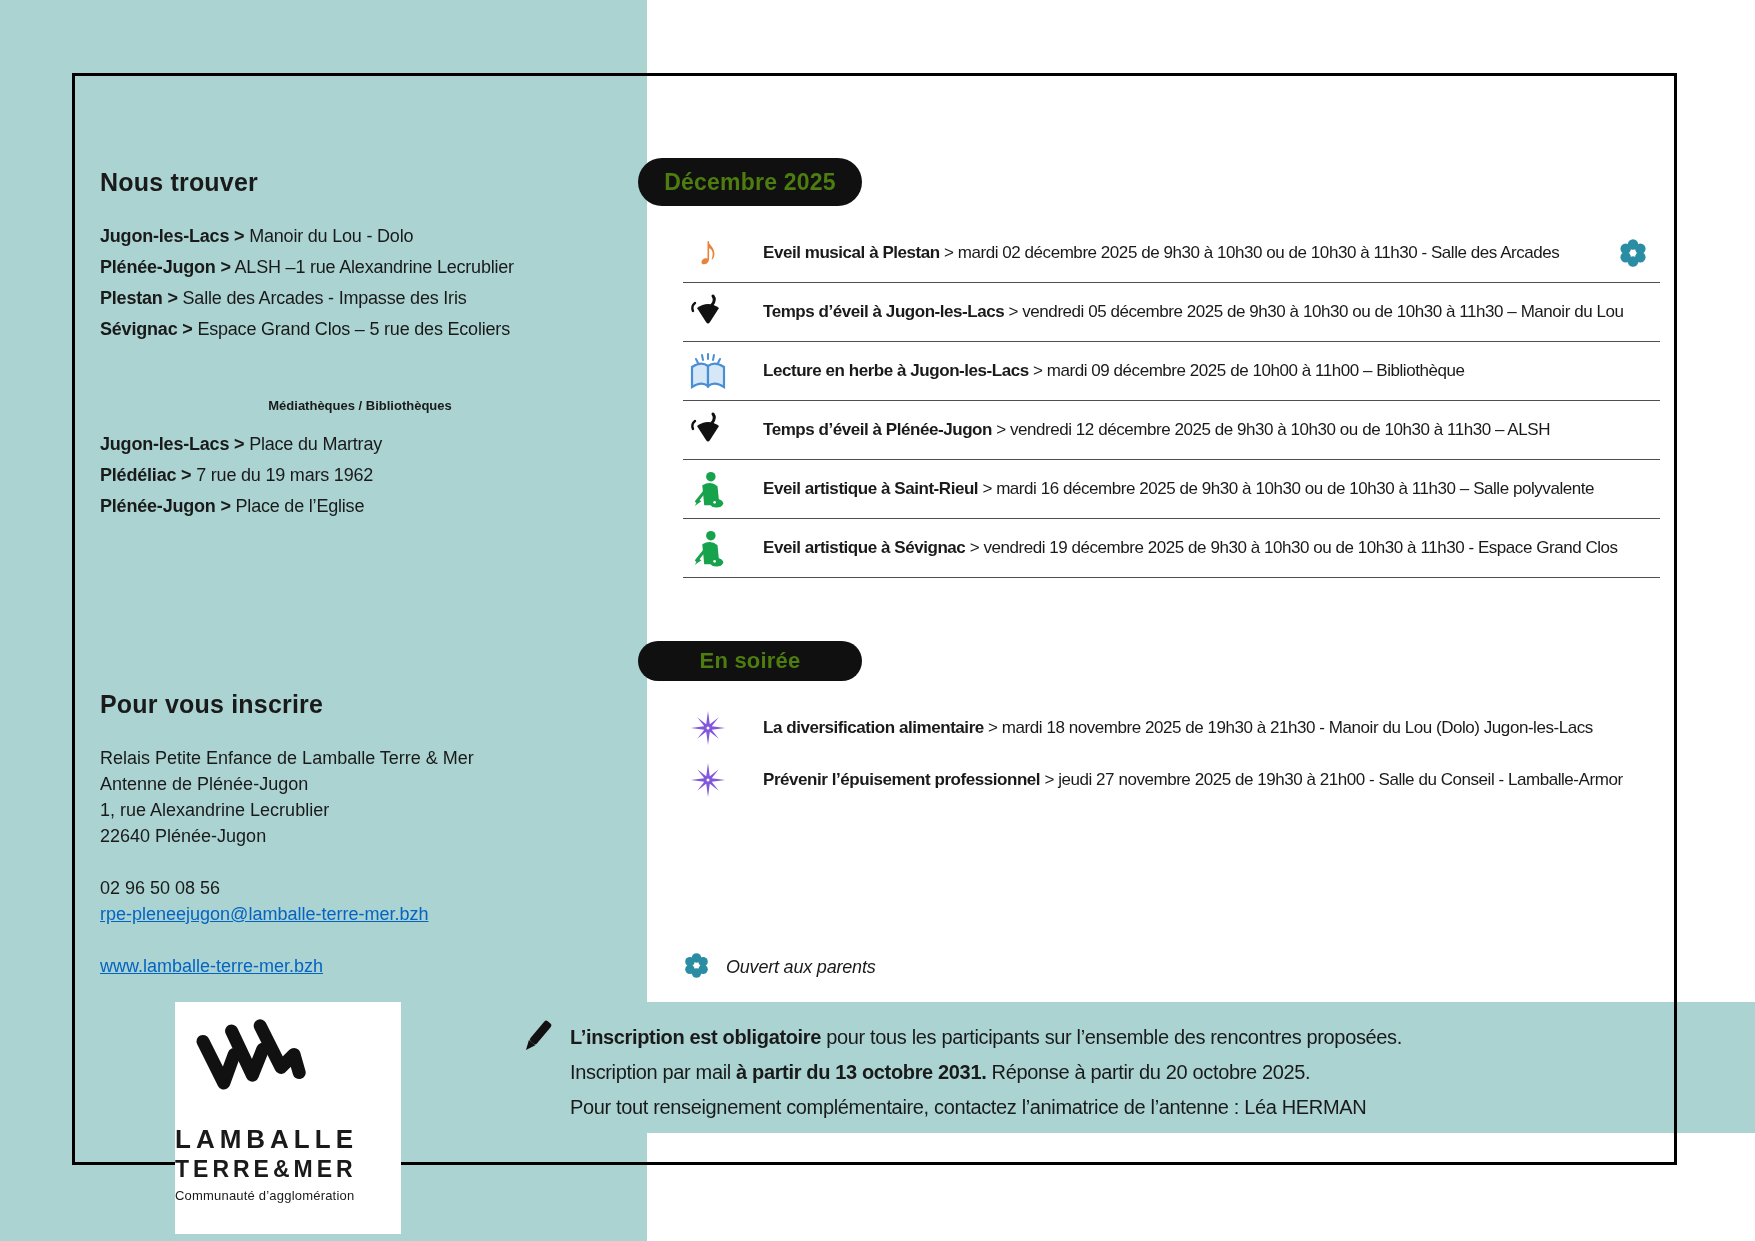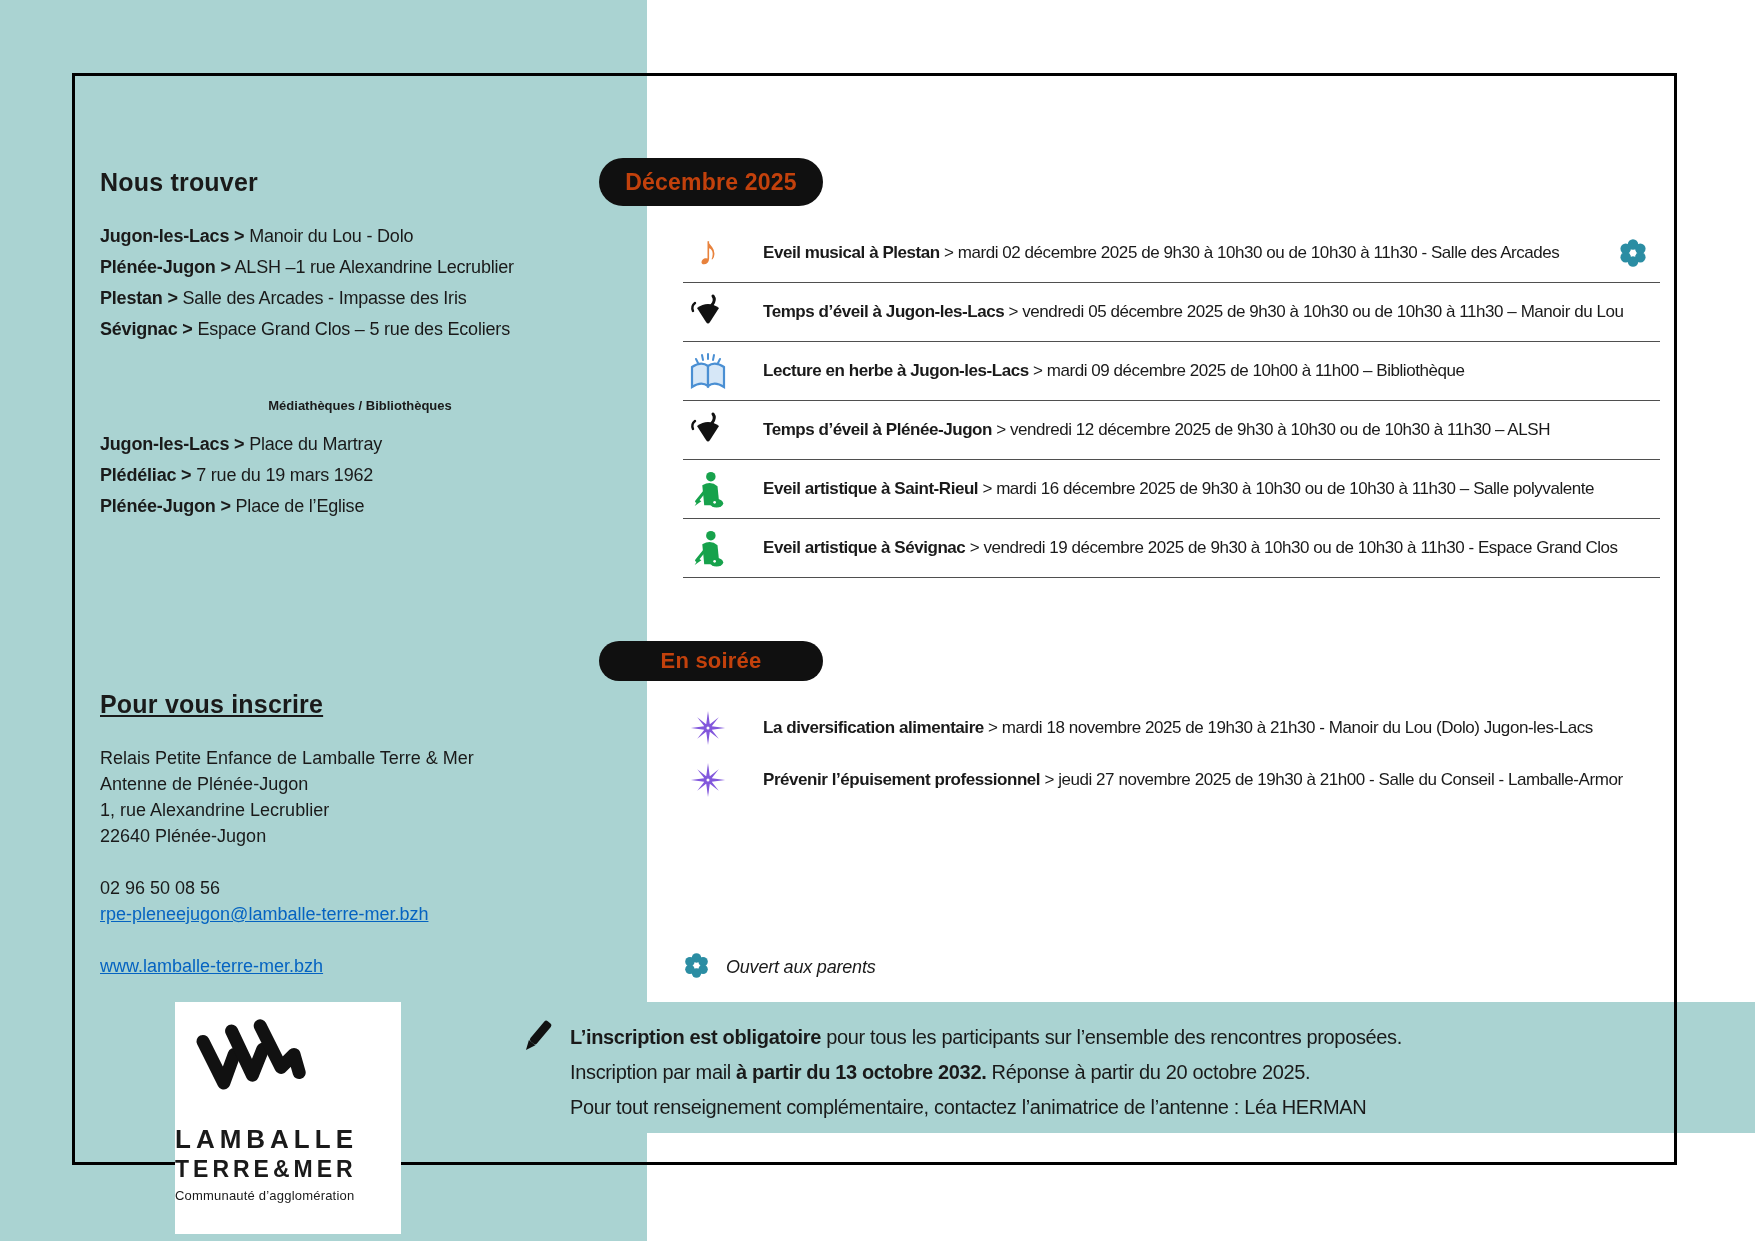--- a/index.html
+++ b/index.html
@@ -22,22 +22,22 @@
   #libraries{left:100px;top:398px;width:520px;}
   h3.side-sub{font-size:13px;font-weight:bold;margin:0 0 16px 0;text-align:center;}
   #register{left:100px;top:690px;width:520px;}
   .addr{font-size:18px;line-height:26px;margin-top:26px;}
   .addr div{white-space:nowrap;}
   .gap-line{height:26px;}
   a.link{color:#0563C1;text-decoration:underline;cursor:pointer;}
 
   
   .pill{
-    position:absolute;left:599px;width:224px;background:#101010;border-radius:26px;
-    color:#c2410c;font-weight:bold;display:flex;align-items:center;justify-content:center;
+    position:absolute;left:638px;width:224px;background:#101010;border-radius:26px;
+    color:#4d7c0f;font-weight:bold;display:flex;align-items:center;justify-content:center;
     z-index:4;letter-spacing:.2px;
   }
   #pill-dec{top:158px;height:48px;font-size:23px;}
   #pill-soiree{top:641px;height:40px;font-size:22px;}
 
   
   .events{position:absolute;left:683px;top:224px;width:977px;z-index:4;}
   .event{height:58px;display:flex;align-items:center;border-bottom:1px solid #4f4f4f;white-space:nowrap;}
   .evt-icon{width:50px;display:flex;justify-content:center;align-items:center;flex:0 0 50px;margin-right:30px;}
   .evt-text{font-size:17px;letter-spacing:-0.45px;}
@@ -86,21 +86,21 @@
   </section>
 
   <section class="sidebar-block" id="libraries">
     <h3 class="side-sub">Médiathèques / Bibliothèques</h3>
     <p class="loc"><b>Jugon-les-Lacs &gt;</b> <span>Place du Martray</span></p>
     <p class="loc"><b>Plédéliac &gt;</b> <span>7 rue du 19 mars 1962</span></p>
     <p class="loc"><b>Plénée-Jugon &gt;</b> <span>Place de l’Eglise</span></p>
   </section>
 
   <section class="sidebar-block" id="register">
-    <h2 class="side-h" style="margin-bottom:8px;text-decoration:underline;">Pour vous inscrire</h2>
+    <h2 class="side-h" style="margin-bottom:8px;">Pour vous inscrire</h2>
     <div class="addr">
       <div>Relais Petite Enfance de Lamballe Terre &amp; Mer</div>
       <div>Antenne de Plénée-Jugon</div>
       <div>1, rue Alexandrine Lecrublier</div>
       <div>22640 Plénée-Jugon</div>
       <div class="gap-line"></div>
       <div>02 96 50 08 56</div>
       <div><a class="link">rpe-pleneejugon@lamballe-terre-mer.bzh</a></div>
       <div class="gap-line"></div>
       <div><a class="link">www.lamballe-terre-mer.bzh</a></div>
@@ -266,21 +266,21 @@
   <span class="pencil">
     <svg width="48" height="48" viewBox="0 0 40 40">
         <g transform="rotate(40 20 20)">
           <rect x="16.5" y="3" width="7" height="22" rx="2" fill="#111"></rect>
           <polygon points="16.5,25 23.5,25 20,33" fill="#111"></polygon>
         </g>
       </svg>
   </span>
   <div class="note">
     <div class="ln"><b>L’inscription est obligatoire</b><span> pour tous les participants sur l’ensemble des rencontres proposées.</span></div>
-    <div class="ln"><span>Inscription par mail </span><b>à partir du 13 octobre 2032.</b><span> Réponse à partir du 20 octobre 2025.</span></div>
+    <div class="ln"><span>Inscription par mail </span><b>à partir du 13 octobre 2031.</b><span> Réponse à partir du 20 octobre 2025.</span></div>
     <div class="ln"><span>Pour tout renseignement complémentaire, contactez l’animatrice de l’antenne : Léa HERMAN</span></div>
   </div>
 
   <div class="logo-box">
     <svg class="logo-mark" width="160" height="104" viewBox="0 0 120 80">
       <g stroke="#111" stroke-width="10" stroke-linecap="round" stroke-linejoin="round" fill="none">
         <path d="M20 18 L36 50 L44 28"></path>
         <path d="M42 10 L58 44 L66 24"></path>
         <path d="M64 6 L80 38 L90 28 L94 42"></path>
       </g>

